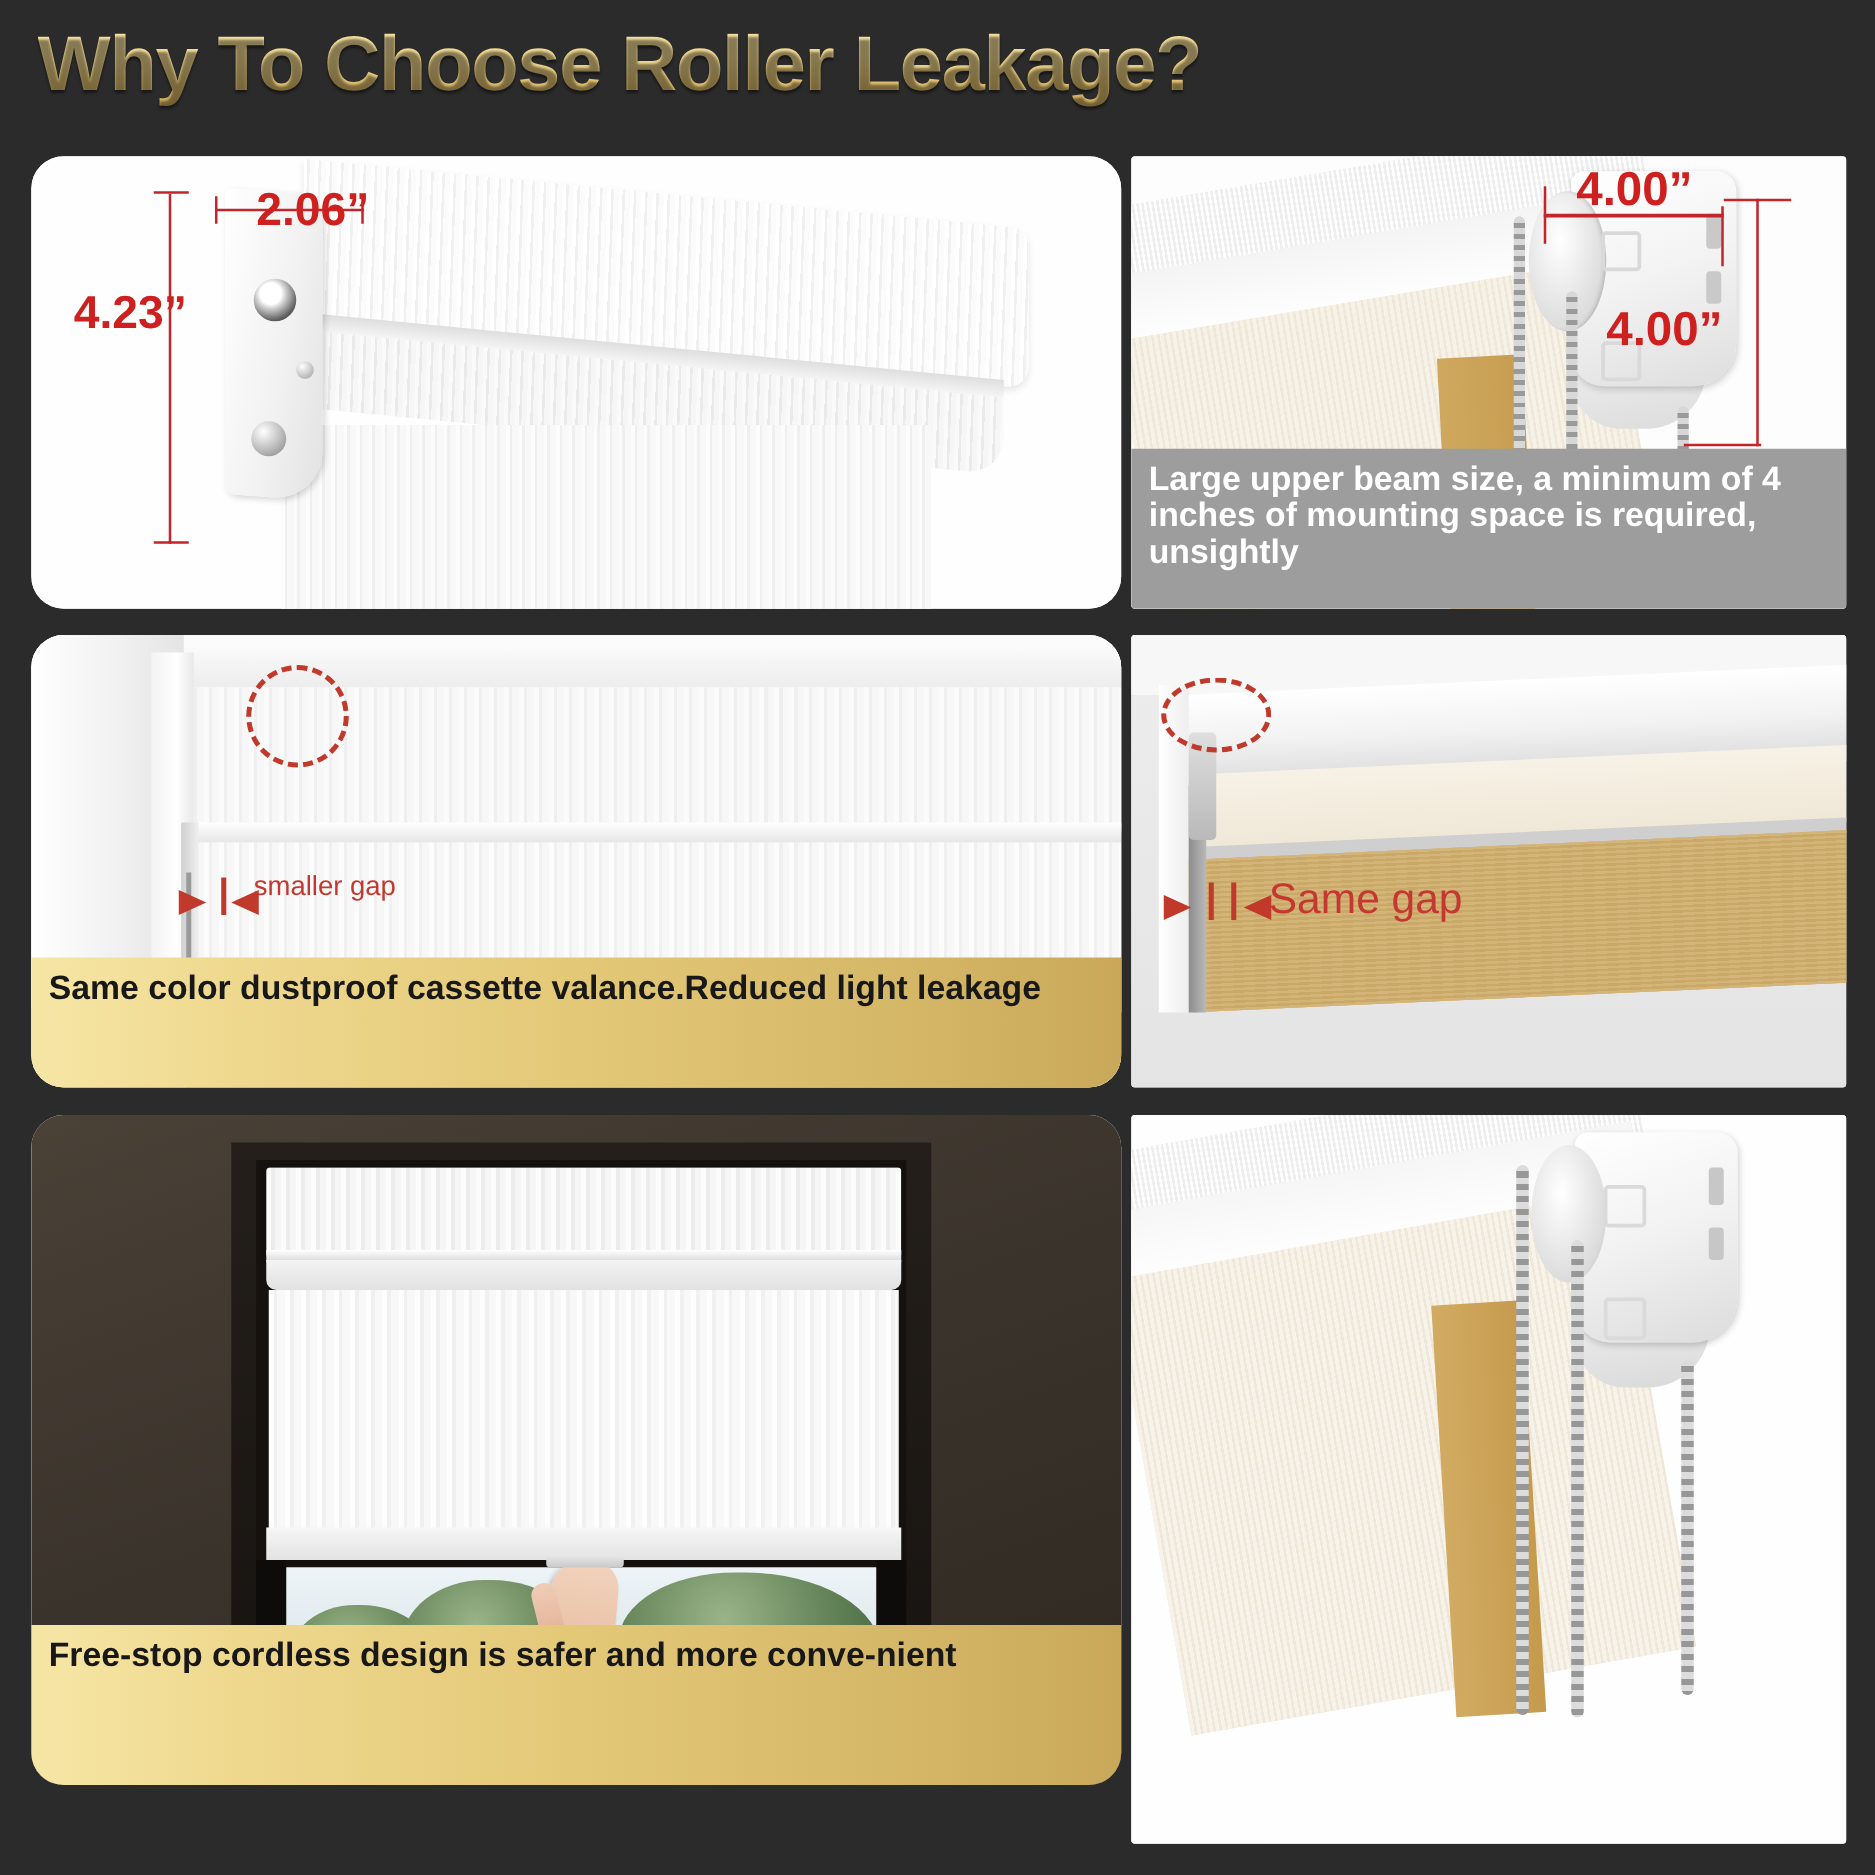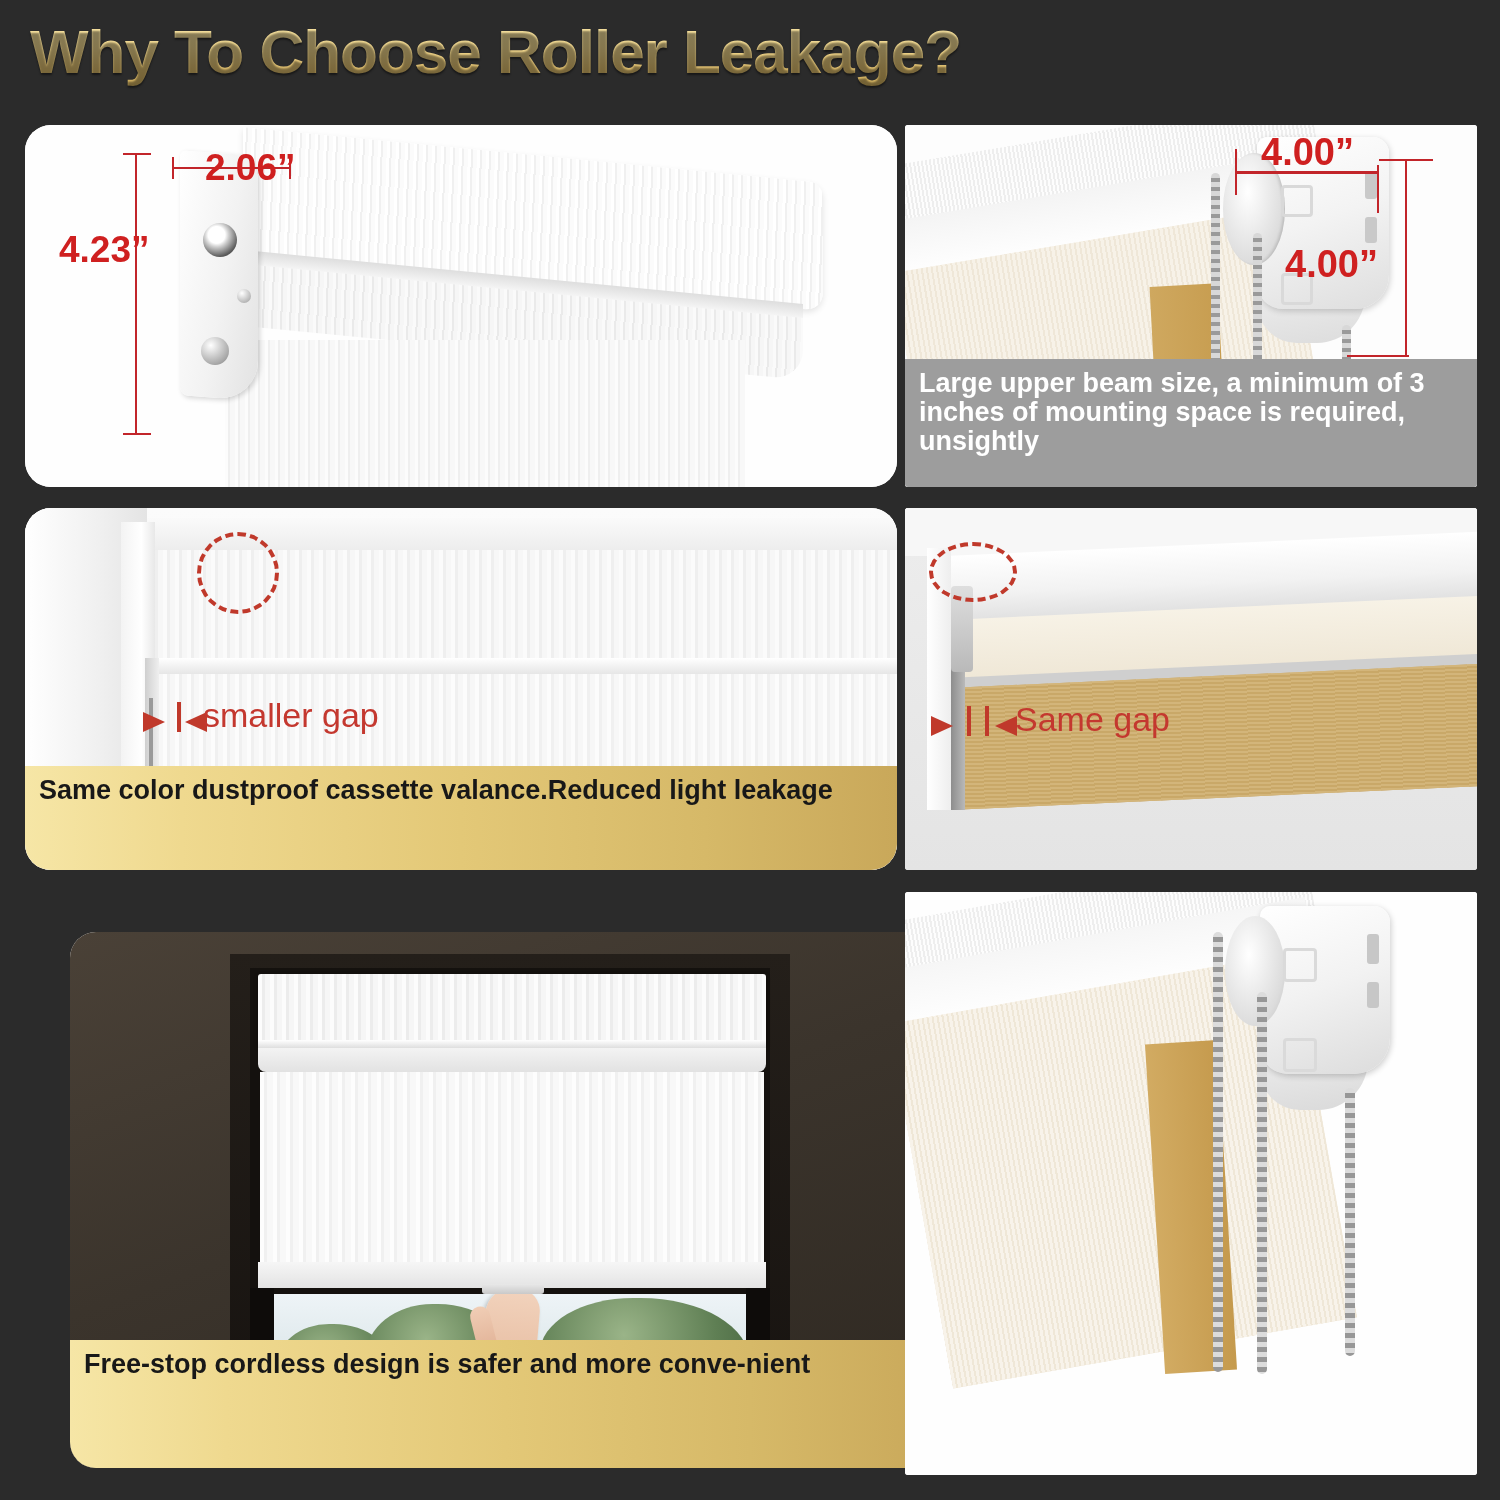--- a/index.html
+++ b/index.html
@@ -25,21 +25,21 @@
 
   
   .panel{position:absolute;overflow:hidden;background:#fff;}
   .panel.left{border-radius:26px;}
   .panel.right{border-radius:3px;}
 
   .p1{left:25px;  top:125px;  width:872px; height:362px;}
   .p2{left:905px; top:125px;  width:572px; height:362px;}
   .p3{left:25px;  top:508px;  width:872px; height:362px;}
   .p4{left:905px; top:508px;  width:572px; height:362px;}
-  .p5{left:25px;  top:932px;  width:872px; height:536px;margin-left:45px;}
+  .p5{left:25px;  top:892px;  width:872px; height:536px;}
   .p6{left:905px; top:892px;  width:572px; height:583px;}
 
   .art{position:absolute;inset:0;overflow:hidden;}
 
   
   .cap{
     position:absolute;left:0;right:0;bottom:0;
     box-sizing:border-box;
     padding:10px 14px 14px 14px;
     font-size:27px;font-weight:bold;line-height:1.08;
@@ -182,21 +182,21 @@
   .p3 .valLip{position:absolute;left:126px;top:150px;width:760px;height:16px;
     background:linear-gradient(180deg,#ffffff,#e6e6e6);}
   .p3 .shade{position:absolute;left:126px;top:166px;width:760px;height:136px;
     background:repeating-linear-gradient(90deg,#fcfcfc 0 4px,#f0f0f0 4px 7px,#f7f7f7 7px 12px);}
   .p3 .rail{position:absolute;left:120px;top:150px;width:14px;height:152px;
     background:linear-gradient(90deg,#cfcfcf,#efefef);}
   .p3 .circ{position:absolute;left:172px;top:24px;width:74px;height:74px;
     border:4px dashed #c0392b;border-radius:50%;}
   .p3 .gapbar{position:absolute;left:124px;top:190px;width:4px;height:302px;background:#9a9a9a;}
   .p3 .aL{left:118px;top:204px;}
-  .p3 .txtGap{left:178px;top:188px;font-size:34px;}
+  .p3 .txtGap{left:178px;top:188px;font-size:22px;}
 
   
   .p4 .bg{position:absolute;inset:0;background:linear-gradient(180deg,#ededed,#e4e4e4);}
   .p4 .topwhite{position:absolute;left:0;top:0;width:100%;height:48px;background:#f7f7f7;}
   .p4 .roller{position:absolute;left:40px;top:48px;width:540px;height:78px;
     background:linear-gradient(180deg,#ffffff 0%,#f2f2f2 50%,#d9d9d9 100%);
     transform:rotate(-2.6deg);transform-origin:left top;border-radius:0 0 16px 16px;}
   .p4 .cream{position:absolute;left:42px;top:112px;width:540px;height:62px;
     background:linear-gradient(180deg,#f7f2e6,#efe7d6);transform:rotate(-2.6deg);transform-origin:left top;}
   .p4 .creamEdge{position:absolute;left:42px;top:170px;width:540px;height:12px;
@@ -346,21 +346,21 @@
     <div class="redline dimTopL"></div>
     <div class="redline dimTopR"></div>
     <div class="redline dimTopBar"></div>
     <div class="redline dimRV"></div>
     <div class="redline dimRt"></div>
     <div class="redline dimRb"></div>
 
     <div class="dimtxt lblA">4.00”</div>
     <div class="dimtxt lblB">4.00”</div>
   </div>
-  <div class="cap gray h3">Large upper beam size, a minimum of 3 inches of mounting space is required, unsightly</div>
+  <div class="cap gray h3">Large upper beam size, a minimum of 4 inches of mounting space is required, unsightly</div>
 </div>
 
 <div class="panel left p3">
   <div class="art">
     <div class="wall"></div>
     <div class="frameTop"></div>
     <div class="valance"></div>
     <div class="valLip"></div>
     <div class="shade"></div>
     <div class="frameOuter"></div>

